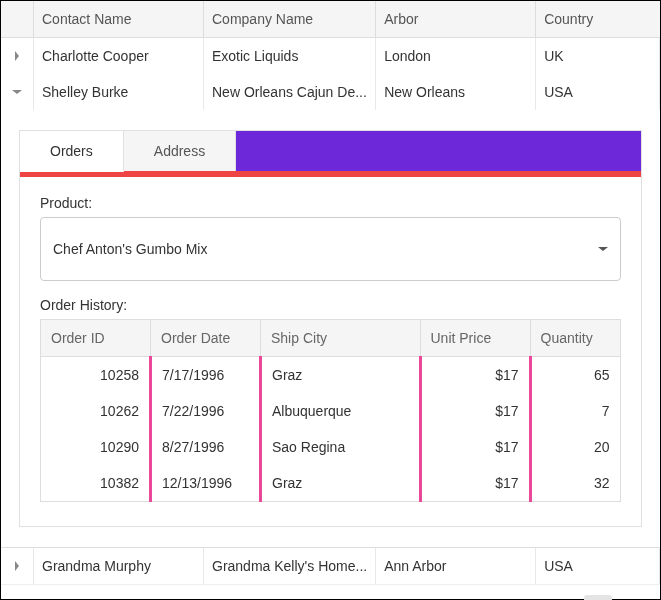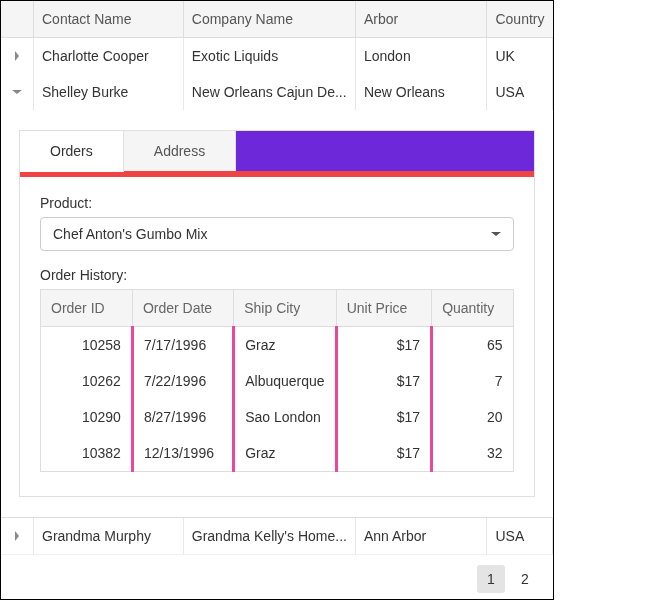--- a/index.html
+++ b/index.html
@@ -4,21 +4,21 @@
 <style>
   * { box-sizing: border-box; }
   body {
     margin: 0;
     font-family: -apple-system, BlinkMacSystemFont, "Segoe UI", Arial, sans-serif;
     font-size: 14px;
     color: #333;
     background: #fff;
   }
   .grid-container {
-    width: 554px;
+    width: 661px;
     height: 600px;
     border: 1px solid #000;
     position: relative;
     display: flex;
     flex-direction: column;
   }
   .main-table {
     border-collapse: collapse;
     width: 100%;
   }
@@ -87,21 +87,21 @@
     padding: 18px 20px 24px 20px;
     background: #fff;
   }
   .field-label {
     color: #333;
     margin-bottom: 6px;
   }
   .dropdown {
     border: 1px solid #ccc;
     border-radius: 4px;
-    padding: 8px 12px;
+    padding: 23px 12px;
     display: flex;
     align-items: center;
     justify-content: space-between;
     cursor: pointer;
     background: #fff;
     color: #333;
   }
   .dropdown .chev { color: #555; }
   .dropdown .chev svg { width: 10px; height:10px; fill: currentColor; }
   .section-label {
@@ -258,21 +258,21 @@
                   <tr>
                     <td class="ta-right">10262</td>
                     <td class="ta-left">7/22/1996</td>
                     <td class="ta-left">Albuquerque</td>
                     <td class="ta-right">$17</td>
                     <td class="ta-right">7</td>
                   </tr>
                   <tr>
                     <td class="ta-right">10290</td>
                     <td class="ta-left">8/27/1996</td>
-                    <td class="ta-left">Sao London</td>
+                    <td class="ta-left">Sao Regina</td>
                     <td class="ta-right">$17</td>
                     <td class="ta-right">20</td>
                   </tr>
                   <tr>
                     <td class="ta-right">10382</td>
                     <td class="ta-left">12/13/1996</td>
                     <td class="ta-left">Graz</td>
                     <td class="ta-right">$17</td>
                     <td class="ta-right">32</td>
                   </tr>

